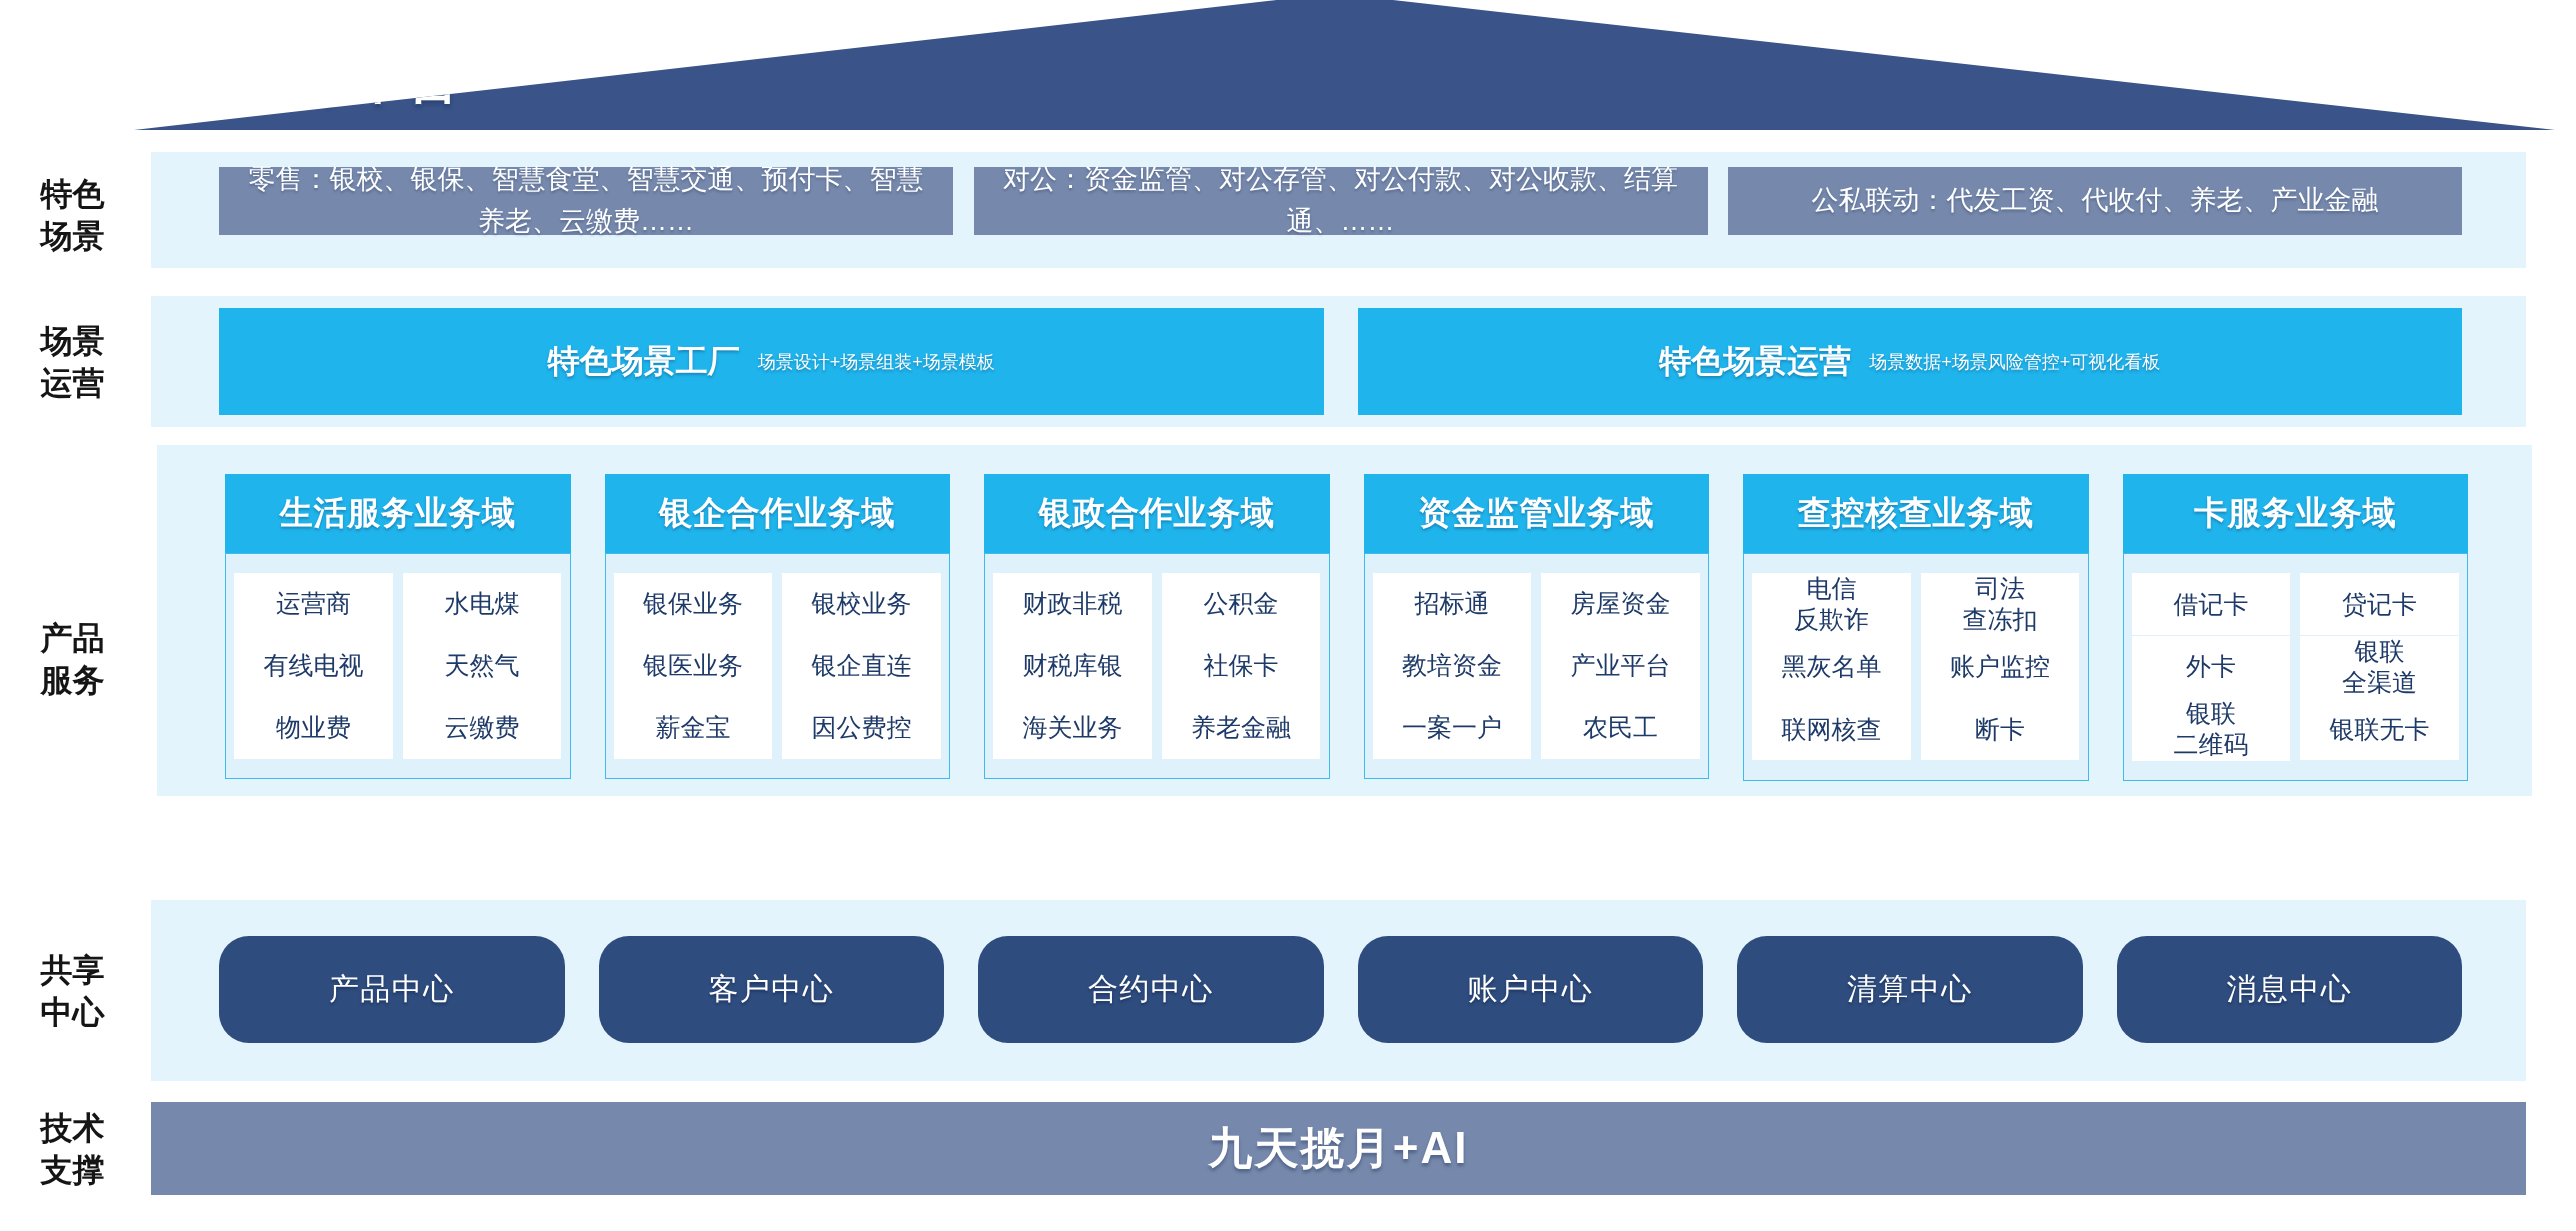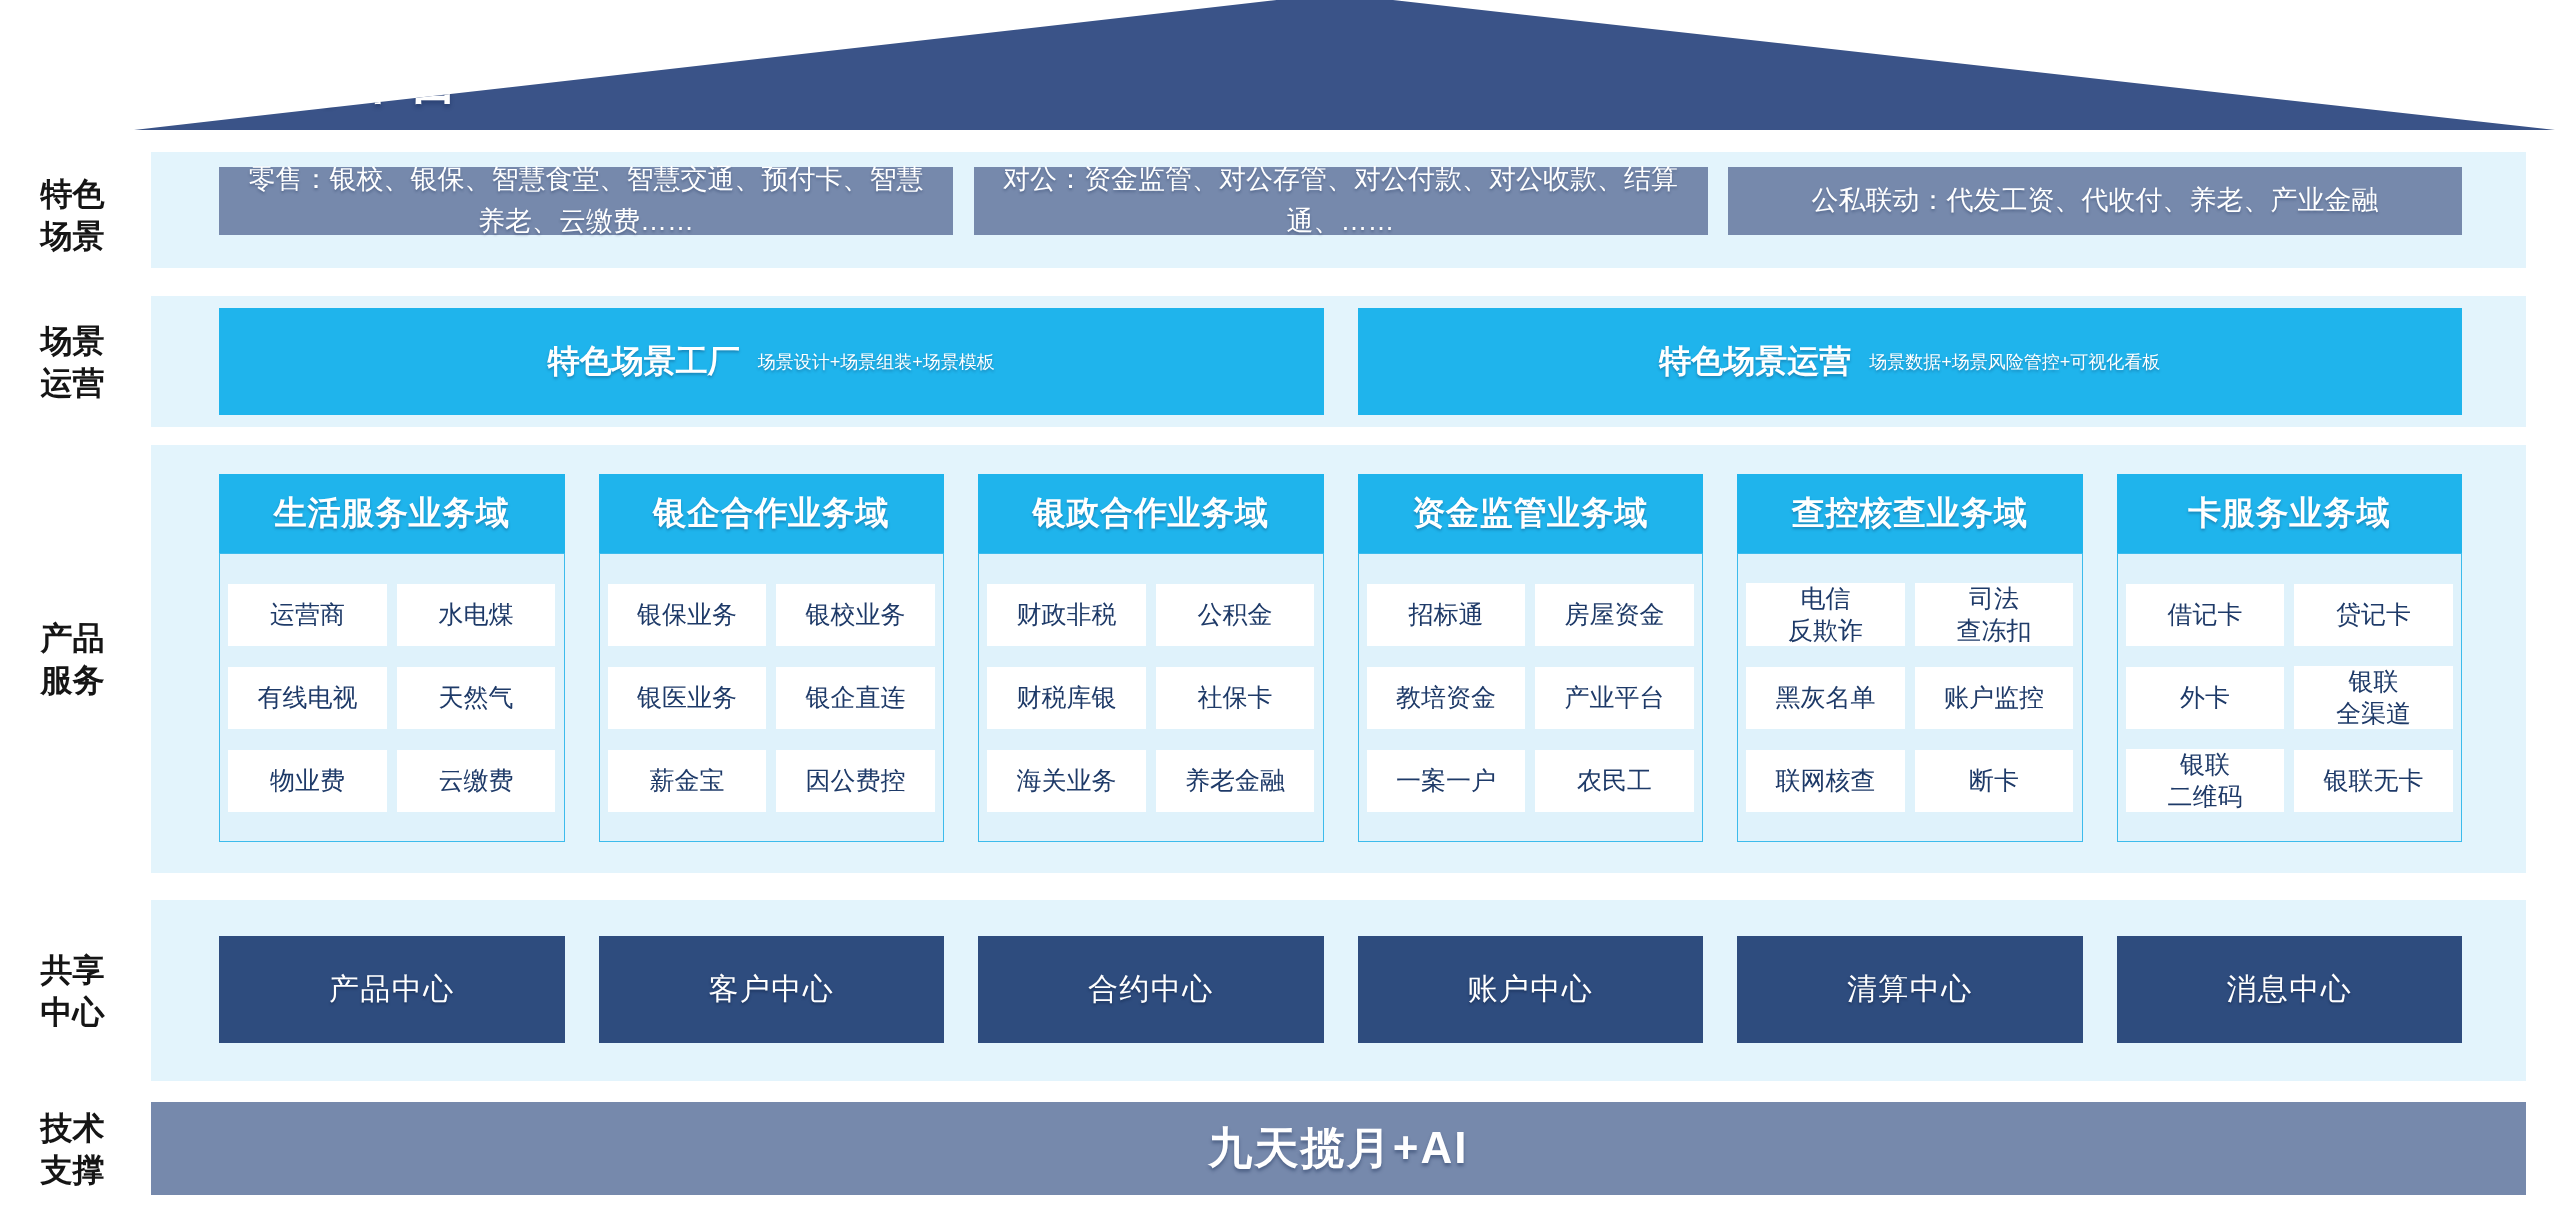--- a/index.html
+++ b/index.html
@@ -30,37 +30,37 @@
              padding:0 23px;box-sizing:border-box;text-shadow:0 2.1px 2.7px rgba(10,30,70,.3);}
 
   
   .band-op{top:296px;height:131px;padding:12.3px 64px 11.6px 68px;gap:34px;}
   .op-box{flex:1;background:var(--cyan,#1FB4EC);color:#fff;display:flex;flex-direction:row;
           align-items:center;justify-content:center;gap:18px;text-shadow:0 2.1px 2.7px rgba(10,30,70,.3);}
   .op-title{font-size:32px;font-weight:bold;}
   .op-sub{font-size:18px;text-align:right;}
 
   
-  .band-products{top:445px;height:428px;padding:29px 64px 31px 68px;gap:34px;}
+  .band-products{top:445px;height:351px;padding:29px 64px 31px 68px;gap:34px;margin-left:6px;}
   .pcol{flex:1;display:flex;flex-direction:column;}
   .pcol-header{height:79px;background:var(--cyan,#1FB4EC);color:#fff;font-size:33px;font-weight:bold;
                display:flex;align-items:center;justify-content:center;flex:0 0 auto;
                text-shadow:0 2.1px 2.7px rgba(10,30,70,.3);letter-spacing:0.7px;}
   .pcol-body{flex:1;background:var(--colbody,#DFF2FB);border:1.4px solid var(--colborder,#3CBBEC);
              box-sizing:border-box;display:grid;grid-template-columns:1fr 1fr;
              grid-template-rows:1fr 1fr 1fr;column-gap:9.6px;padding:19px 8.2px;align-items:center;}
   .pcell{background:#fff;color:var(--celltext,#1E3A68);font-size:25px;font-weight:500;
          min-height:62px;display:flex;align-items:center;justify-content:center;text-align:center;
          white-space:pre-line;line-height:1.25;}
 
   
   .band-centers{top:900px;height:181px;padding:36px 64px 38px 68px;gap:34px;}
   .center-box{flex:1;background:var(--navy,#2E4C7E);color:#fff;font-size:30px;
               display:flex;align-items:center;justify-content:center;
-              text-shadow:0 2.1px 2.7px rgba(5,20,50,.4);letter-spacing:1.4px;}
+              text-shadow:0 2.1px 2.7px rgba(5,20,50,.4);letter-spacing:1.4px;border-radius:30px;}
 
   
   .tech-bar{position:absolute;left:151px;top:1102px;width:2375px;height:93px;
             background:var(--slate,#7689AC);color:#fff;font-size:44px;font-weight:bold;
             display:flex;align-items:center;justify-content:center;
             text-shadow:0 2.7px 3.4px rgba(10,30,70,.35);letter-spacing:2.1px;}
 </style>
 </head>
 <body>
 

